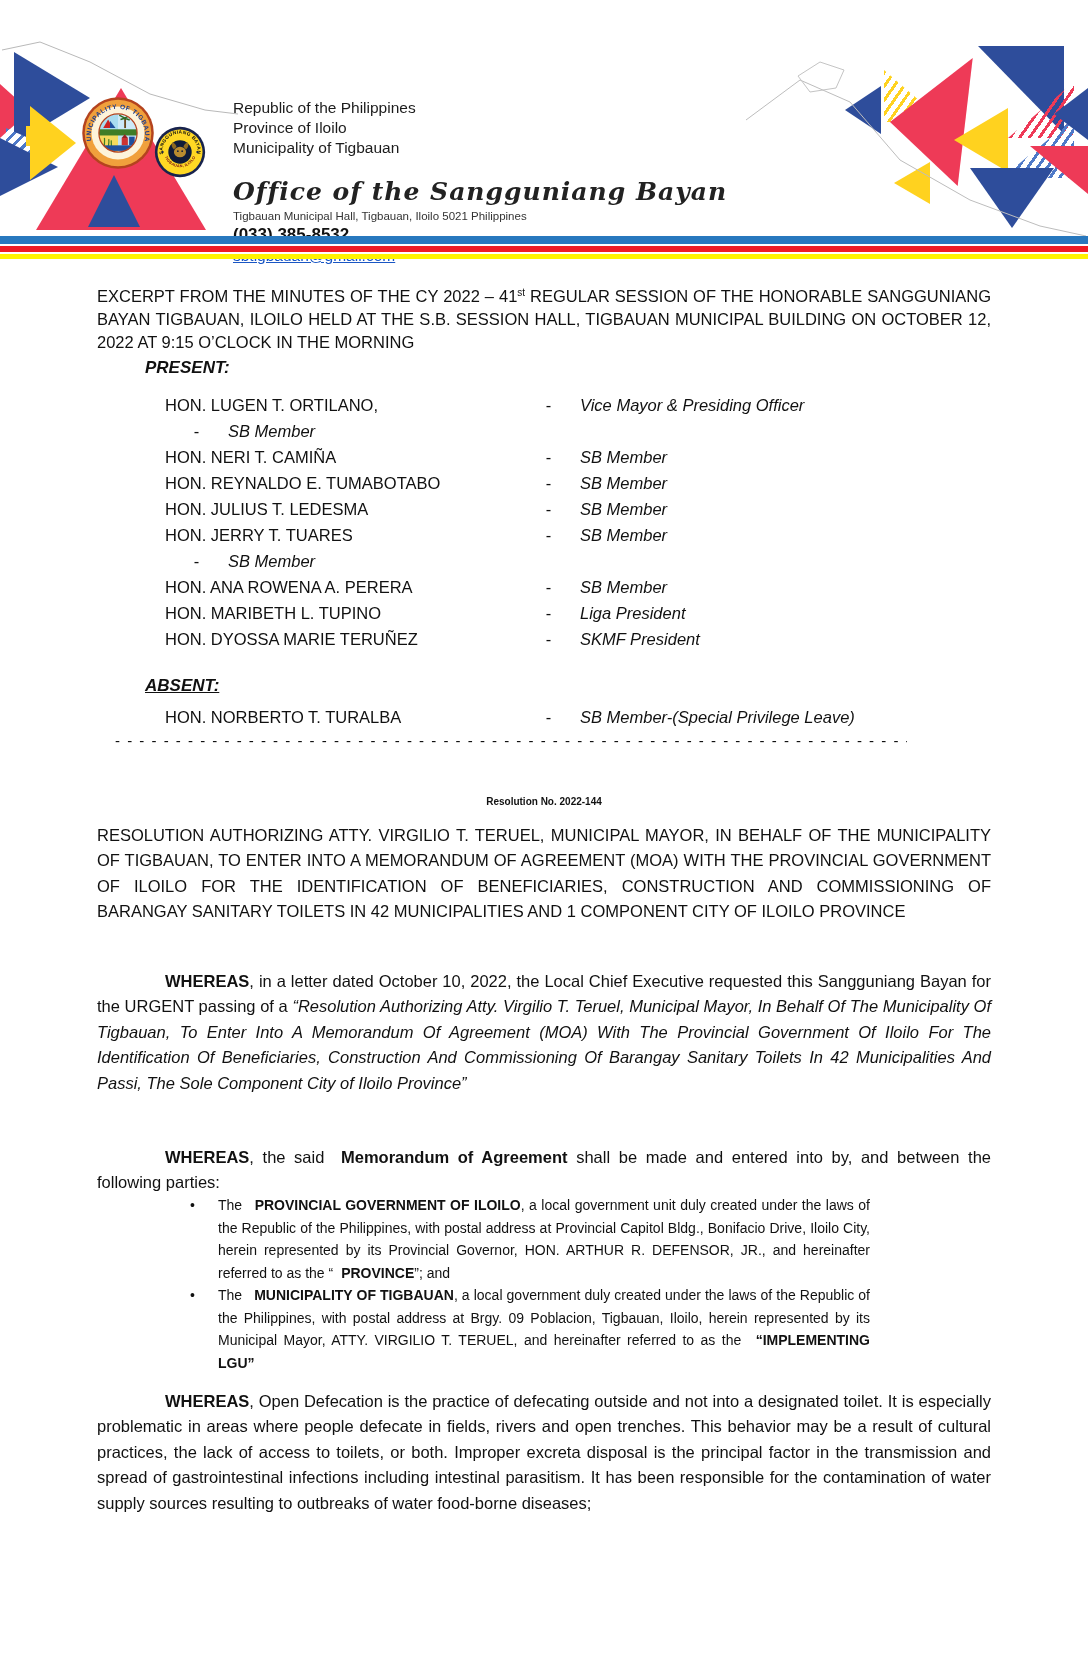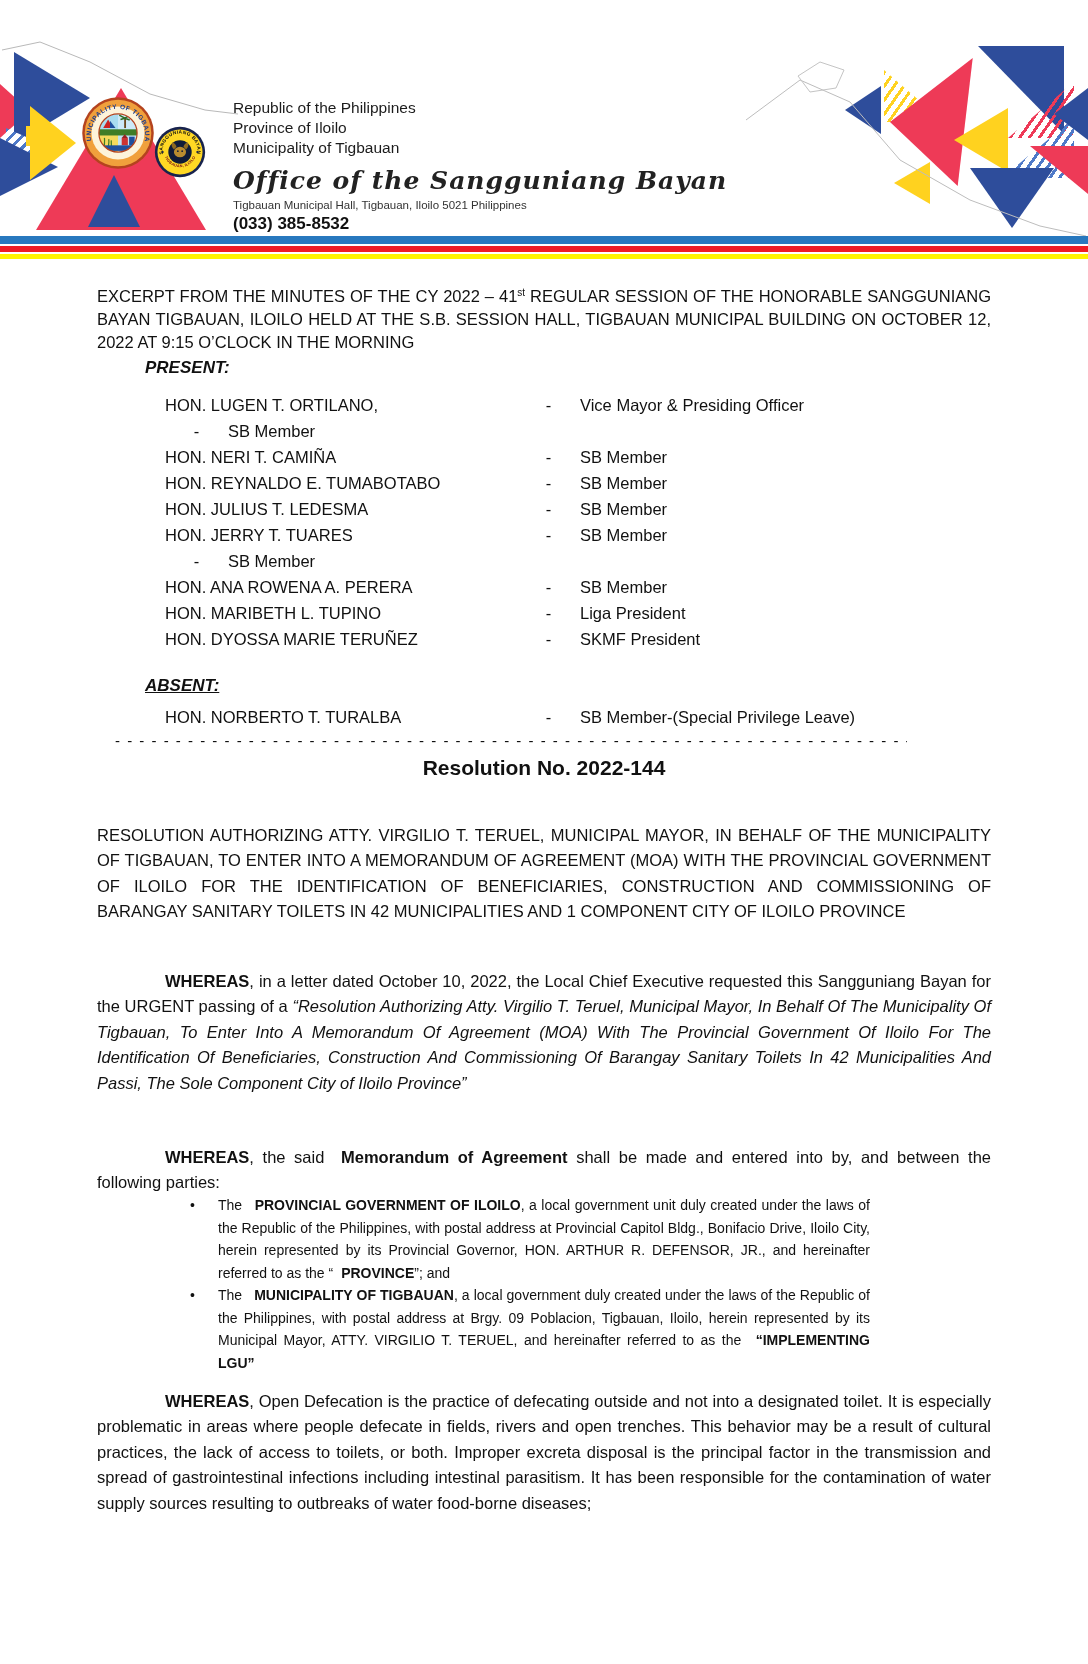--- a/index.html
+++ b/index.html
@@ -10,21 +10,21 @@
   }
   
   .header { position:absolute; left:0; top:0; width:1088px; height:262px; }
   .tri { position:absolute; }
   .sketch { position:absolute; pointer-events:none; }
 
   
   .lh-text { position:absolute; left:233px; top:98px; width:560px; line-height:1.28; }
   .lh-line  { font-size:15.5px; color:#1c1c1c; }
   .lh-office{ font-size:25px; font-weight:bold; font-style:italic;
-              font-family:"DejaVu Serif", serif; color:#222; letter-spacing:1px; margin-top:8px; }
+              font-family:"DejaVu Serif", serif; color:#222; letter-spacing:1px; margin-top:19px; }
   .lh-addr  { font-size:11.5px; color:#333; margin-top:1px; }
   .lh-phone { font-size:17px; font-weight:bold; color:#111; }
   .lh-email { font-size:15.5px; color:#1a56c4; text-decoration:underline; }
 
   
   .band { position:absolute; left:0; top:236px; width:1088px; }
   .band .b1 { height:8px; background:#2878be; }
   .band .g  { height:2px; background:#ffffff; }
   .band .b2 { height:6px; background:#ee1c25; }
   .band .b3 { height:5px; background:#fff200; }
@@ -35,25 +35,25 @@
   .just { text-align:justify; }
   .intro { line-height:23px; }
   sup.ord { font-size:10px; vertical-align:super; line-height:0; }
 
   .sec-label { font-weight:bold; font-style:italic; font-size:17px; margin-left:48px; }
 
   .members { margin-left:68px; }
   .member-row { display:flex; line-height:26px; }
   .m-name { width:352px; }
   .m-dash { width:63px; text-align:center; }
-  .m-pos  { flex:1; }
+  .m-pos  { flex:1;font-style:italic; }
 
   .separator { left:18px; width:792px; white-space:nowrap; overflow:hidden;
                font-size:15px; letter-spacing:1.5px; color:#111; }
-  .res-no { text-align:center; font-weight:bold; font-size:21px; }
+  .res-no { text-align:center; font-weight:bold; font-size:10px;margin-top:40px; }
 
   .para { line-height:25.5px; }
   .indent { text-indent:60px; }
   .b { font-weight:bold;margin-left:8px; }
   .i { font-style:italic; }
 
   .parties-list { margin:0; padding-left:121px; width:773px; box-sizing:border-box;
                   font-size:14px; line-height:22.5px; text-align:justify; list-style:none; }
   .party { position:relative; }
   .party .bullet { position:absolute; left:-28px; top:0; font-size:14px; }

